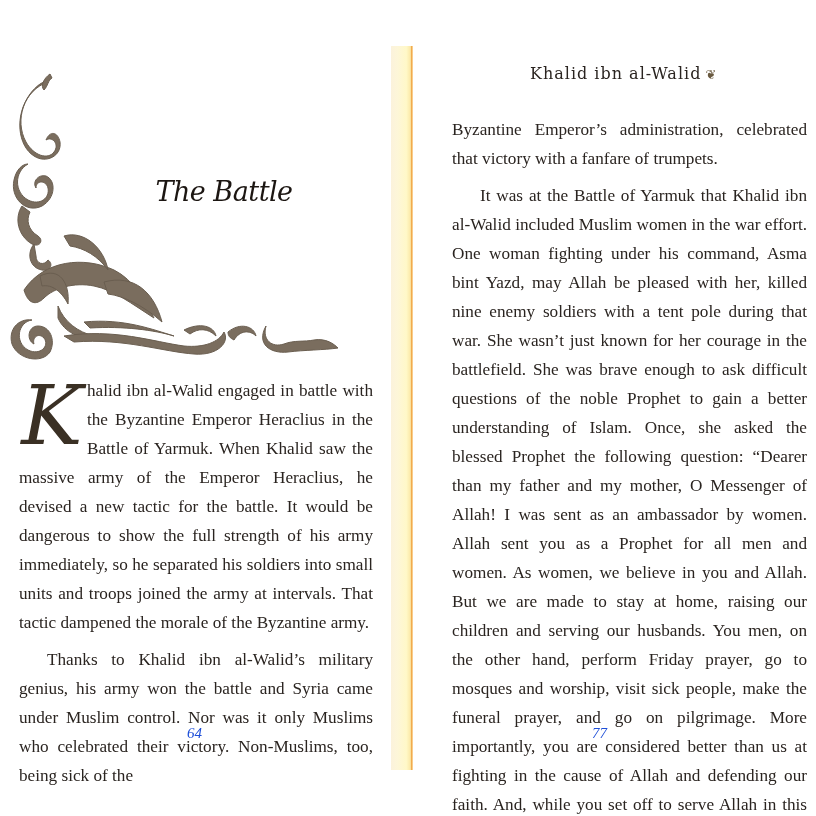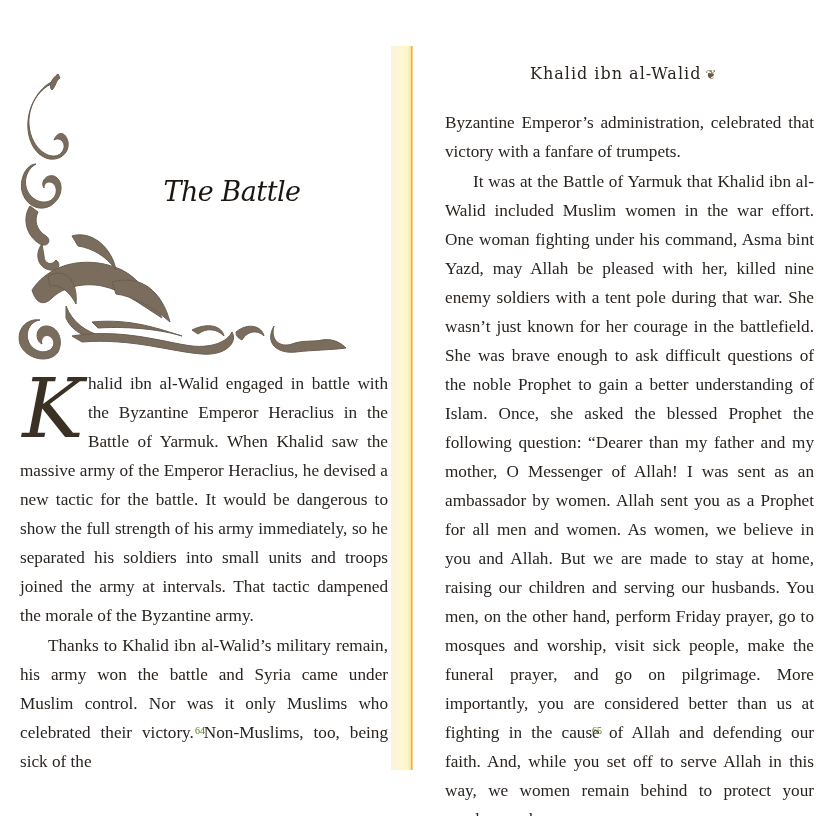--- a/index.html
+++ b/index.html
@@ -1,58 +1,58 @@
 <!DOCTYPE html>
 <html><head>
   <meta charset="utf-8">
   <style>
     html, body { margin: 0; padding: 0; }
     body {
       width: 816px; height: 816px; background: #ffffff; position: relative; overflow: hidden;
       font-family: "Liberation Serif", "DejaVu Serif", serif; color: #2a2420;
     }
     .page { position: absolute; top: 0; height: 816px; }
-    .page-left { left: 12px; width: 366px; }
+    .page-left { left: 4px; width: 366px; }
     .page-right { left: 413px; width: 403px; }
 
     .gutter {
       position: absolute; left: 391px; top: 46px; width: 22px; height: 724px;
       background: linear-gradient(to right, #fbf2dc 0%, #fdf6d8 30%, #fff8c8 70%, #fbe9a8 88%, #f0a040 94%, #fde9b8 100%);
     }
 
     .ornament { position: absolute; left: 0; top: 60px; width: 340px; height: 300px; }
 
     .chapter-title {
       position: absolute; left: 130px; width: 180px; top: 166px; text-align: center;
       font-family: "DejaVu Serif", serif; font-style: italic; font-size: 27px; line-height: 52px;
       color: #1c1612; letter-spacing: -0.5px;
     }
 
     .body-text {
       position: absolute; font-size: 17.2px; line-height: 29px; text-align: justify; color: #2a2420;
     }
-    .body-text p { margin: 1px; }
+    .body-text p { margin: 8px; }
     .body-text p.indent { text-indent: 28px; }
 
     .left-body { left: 7px; width: 370px; top: 368px; }
     .dropcap {
       float: left; font-family: "DejaVu Serif", serif; font-style: italic; font-size: 82px; line-height: 76px;
       width: 62px; height: 84px; margin: 2px 4px 0 2px; color: #3a3024; text-align: center;
     }
 
     .right-body { left: 444px; width: 371px; top: 107px; }
 
     .running-header {
       position: absolute; left: 530px; top: 64px; font-family: "DejaVu Serif", serif; 
       font-size: 16px; letter-spacing: 1px; color: #2a2420;
     }
     .header-flourish { font-size: 13px; margin-left: 4px; color: #6a5a40; }
 
     .page-number {
-      position: absolute; top: 725px; font-size: 10px; color: #4d7c0f;
+      position: absolute; top: 725px; font-style: italic; font-size: 15px; color: #1d4ed8;
     }
     .pn-left { left: 183px; }
     .pn-right { left: 592px; }
   </style>
 </head>
 <body>
 
 <div class="page page-left">
   <svg class="ornament" viewBox="0 0 340 300">
     <g fill="#7a6d5e" stroke="#6a5e50" stroke-width="1">
@@ -79,32 +79,32 @@
       <path d="M262 266 C258 280 268 288 280 284 C290 280 300 282 310 280 C322 278 330 284 334 288 C320 290 300 290 284 292 C266 294 252 284 262 266 Z"></path>
     </g>
   </svg>
 
   <div class="chapter-title">
     <div>The Battle</div>
   </div>
 
   <div class="body-text left-body">
     <p><span class="dropcap">K</span><span>halid ibn al-Walid engaged in battle with the Byzantine Emperor Heraclius in the Battle of Yarmuk. When Khalid saw the massive army of the Emperor Heraclius, he devised a new tactic for the battle. It would be dangerous to show the full strength of his army immediately, so he separated his soldiers into small units and troops joined the army at intervals. That tactic dampened the morale of the Byzantine army.</span></p>
-    <p class="indent">Thanks to Khalid ibn al-Walid’s military remain, his army won the battle and Syria came under Muslim control. Nor was it only Muslims who celebrated their victory. Non-Muslims, too, being sick of the</p>
+    <p class="indent">Thanks to Khalid ibn al-Walid’s military genius, his army won the battle and Syria came under Muslim control. Nor was it only Muslims who celebrated their victory. Non-Muslims, too, being sick of the</p>
   </div>
 
   <div class="page-number pn-left">64</div>
 </div>
 
 <div class="gutter"></div>
 
 <div class="page page-right"></div>
 
 <div class="running-header">
   <span>Khalid ibn al-Walid</span><span class="header-flourish">❦</span>
 </div>
 
 <div class="body-text right-body">
   <p>Byzantine Emperor’s administration, celebrated that victory with a fanfare of trumpets.</p>
   <p class="indent">It was at the Battle of Yarmuk that Khalid ibn al-Walid included Muslim women in the war effort. One woman fighting under his command, Asma bint Yazd, may Allah be pleased with her, killed nine enemy soldiers with a tent pole during that war. She wasn’t just known for her courage in the battlefield. She was brave enough to ask difficult questions of the noble Prophet to gain a better understanding of Islam. Once, she asked the blessed Prophet the following question: “Dearer than my father and my mother, O Messenger of Allah! I was sent as an ambassador by women. Allah sent you as a Prophet for all men and women. As women, we believe in you and Allah. But we are made to stay at home, raising our children and serving our husbands. You men, on the other hand, perform Friday prayer, go to mosques and worship, visit sick people, make the funeral prayer, and go on pilgrimage. More importantly, you are considered better than us at fighting in the cause of Allah and defending our faith. And, while you set off to serve Allah in this way, we women remain behind to protect your goods, mend your</p>
 </div>
 
-<div class="page-number pn-right">65</div>
+<div class="page-number pn-right">77</div>
 
 </body></html>

